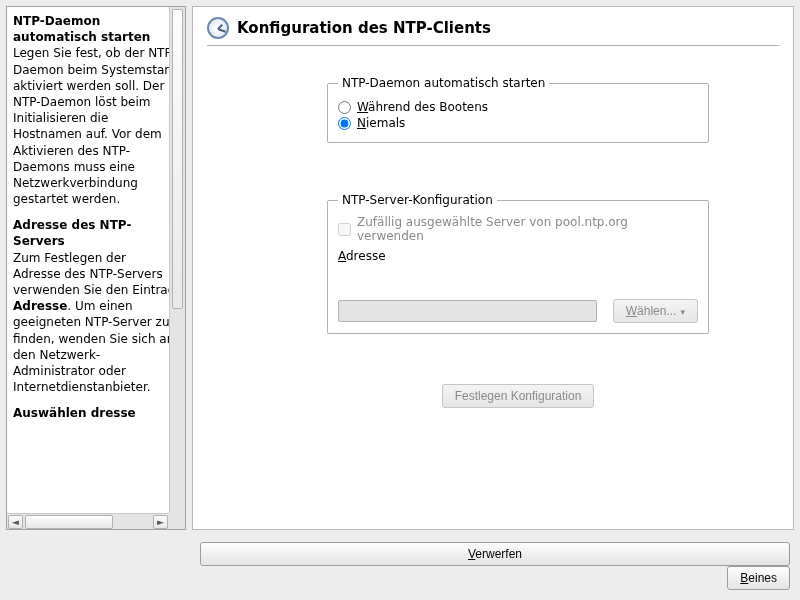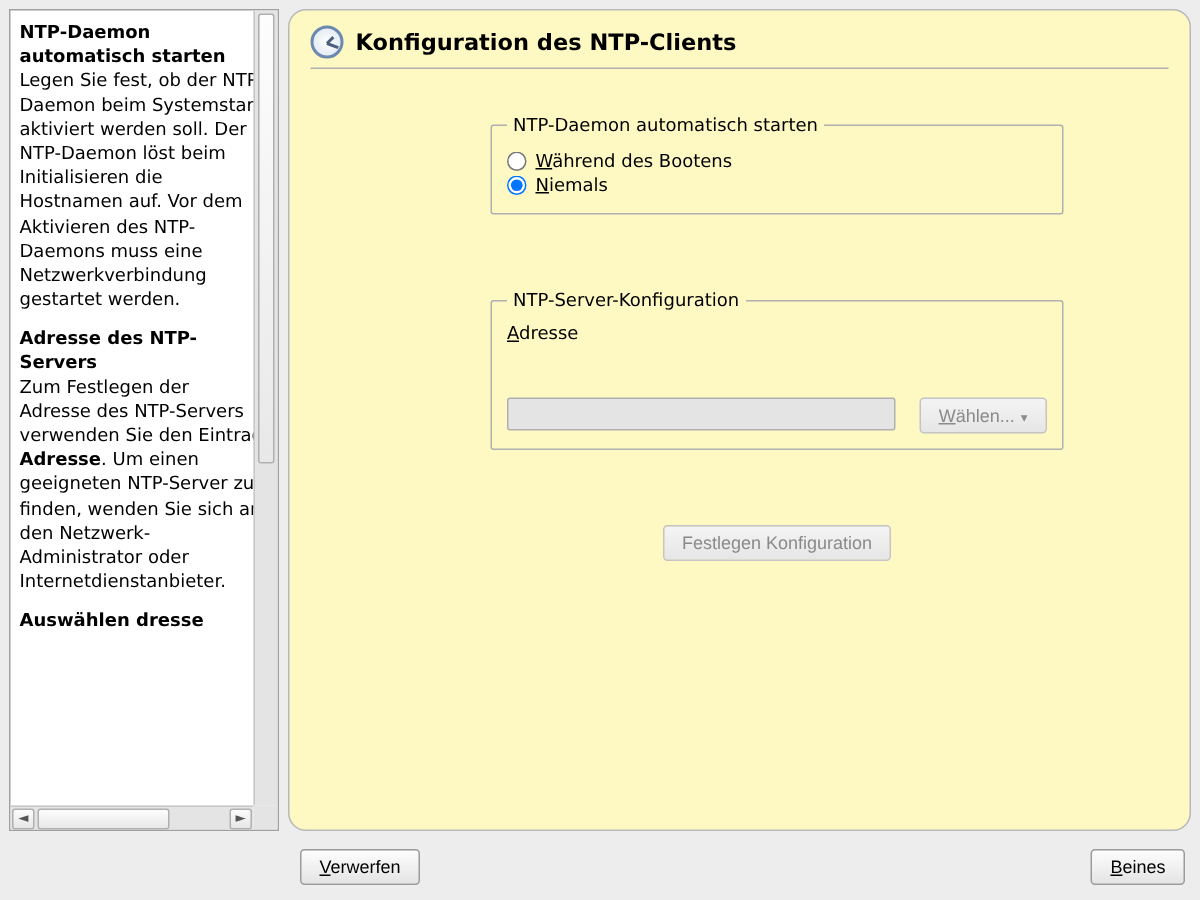--- a/index.html
+++ b/index.html
@@ -73,23 +73,23 @@
   background: linear-gradient(#fdfdfd,#e8e8e8);
   border: 1px solid #b0b0b0;
   border-radius: 2px;
 }
 .help-corner {
   position: absolute; right: 0; bottom: 0; width: 16px; height: 16px;
   background: #e4e4e4;
 }
 .main-panel {
   flex: 1;
-  background: #fef9c3;
+  background: #ffffff;
   border: 1px solid #b8b8b8;
-  border-radius: 12px;
+  border-radius: 0;
   padding: 10px 14px;
   position: relative;
 }
 .header { display: flex; align-items: center; gap: 8px; margin-bottom: 6px; }
 .clock-icon {
   width: 22px; height: 22px;
   border: 2px solid #6b88b0;
   border-radius: 50%;
   position: relative;
   background: radial-gradient(#fff,#dbe4f0);
@@ -110,21 +110,21 @@
   margin-bottom: 50px;
 }
 fieldset legend { padding: 0 4px; font-size: 12px; }
 .radio-row { display: flex; align-items: center; gap: 6px; margin: 2px 0; }
 .radio-row input[type=radio] { width: 13px; height: 13px; }
 .radio-row label .accel { text-decoration: underline; }
 .check-row { display: flex; align-items: center; gap: 6px; margin-bottom: 6px; color: #8a8a8a; }
 .check-row input[type=checkbox] { width: 13px; height: 13px; }
 .field-label { display: block; margin-bottom: 2px; }
 .field-label .accel { text-decoration: underline; }
-.addr-row { display: flex; gap: 16px; align-items: flex-start; margin-top: 36px; }
+.addr-row { display: flex; gap: 16px; align-items: center; margin-top: 36px; }
 .addr-row input[type=text] {
   flex: 1;
   height: 22px;
   background: #e4e4e4;
   border: 1px solid #b0b0b0;
   border-radius: 2px;
   padding: 0 4px;
 }
 .btn {
   height: 24px;
@@ -142,20 +142,21 @@
   cursor: default;
 }
 .btn .accel { text-decoration: underline; }
 .btn .chev { font-size: 9px; margin-left: 4px; }
 .center-btn { text-align: center; margin-top: 8px; }
 .complex-btn-row { text-align: center; margin-top: 20px; }
 .bottom-bar {
   display: flex;
   justify-content: space-between;
   padding: 6px 10px 10px 200px;
+  flex-direction: column;
 }
 .bottom-right { margin-left: auto; }
 </style>
 </head>
 <body>
 
 <div class="container">
   <div class="top">
     <div class="help-panel">
       <div class="help-content">
@@ -199,20 +200,24 @@
             <label><span class="accel">W</span><span>ährend des Bootens</span></label>
           </div>
           <div class="radio-row">
             <input type="radio" name="autostart" checked="" style="">
             <label><span class="accel">N</span><span>iemals</span></label>
           </div>
         </fieldset>
 
         <fieldset>
           <legend>NTP-Server-Konfiguration</legend>
+          <div class="check-row">
+            <input type="checkbox" disabled="" style="">
+            <span>Zufällig ausgewählte Server von pool.ntp.org verwenden</span>
+          </div>
           <label class="field-label"><span class="accel">A</span><span>dresse</span></label>
           <div class="addr-row">
             <input type="text" disabled="" style="">
             <button class="btn" disabled=""><span class="accel">W</span><span>ählen...</span><span class="chev">▾</span></button>
           </div>
         </fieldset>
 
         <div class="complex-btn-row">
           <button class="btn" disabled="">Festlegen Konfiguration</button>
         </div>

